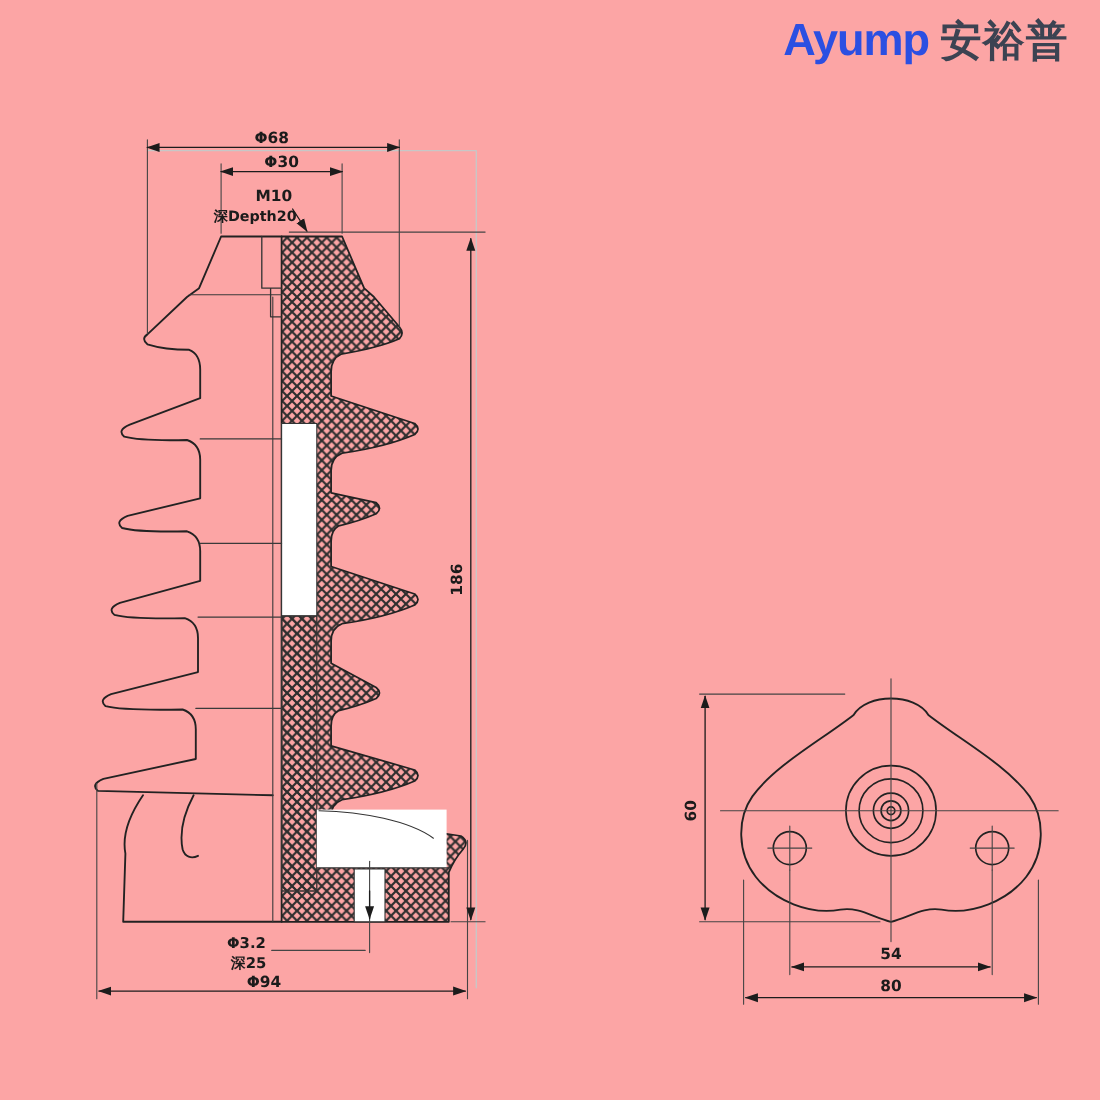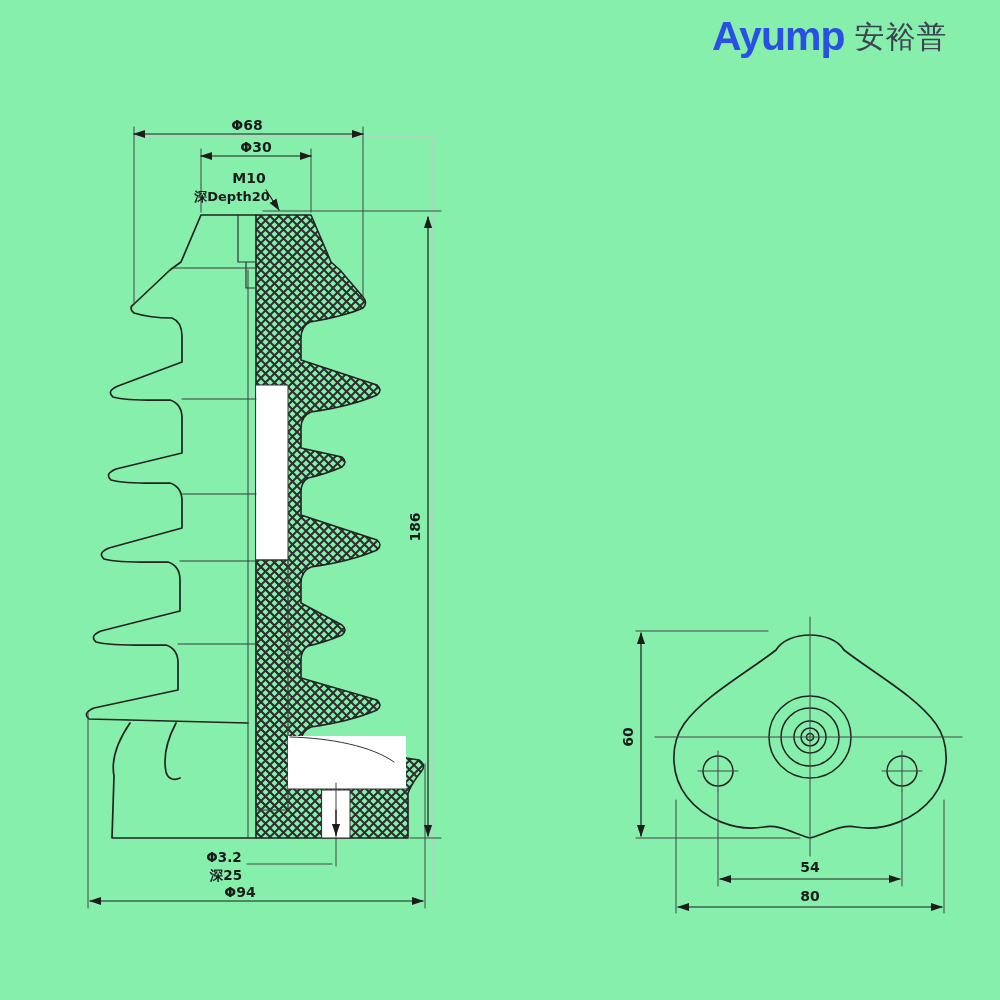--- a/index.html
+++ b/index.html
@@ -1,21 +1,21 @@
 <!DOCTYPE html>
 <html><head>
 <meta charset="utf-8">
 <style>
   html,body{margin:0;padding:0;background:#fff;}
-  .page{position:relative;width:1000px;height:1000px;background:#86efac;overflow:hidden;
+  .page{position:relative;width:1000px;height:1000px;background:#fca5a5;overflow:hidden;
         font-family:"DejaVu Sans","Liberation Sans",sans-serif;}
   .brand{position:absolute;left:712px;top:16px;display:flex;align-items:center;gap:10px;}
   .brand-en{font-family:"Liberation Sans","DejaVu Sans",sans-serif;font-weight:700;
             font-size:41px;letter-spacing:-1px;color:#2b4fe2;line-height:1;}
-  .brand-cjk{font-size:30px;font-weight:400;color:#3c4352;line-height:1;letter-spacing:1px;}
+  .brand-cjk{font-size:38px;font-weight:700;color:#3c4352;line-height:1;letter-spacing:1px;}
   svg{position:absolute;left:0;top:0;}
   svg text{font-family:"DejaVu Sans","Liberation Sans",sans-serif;fill:#1b1b1b;font-weight:600;}
 </style>
 </head>
 <body>
 
 <div class="page">
 
   <div class="brand">
     <span class="brand-en">Ayump</span>

